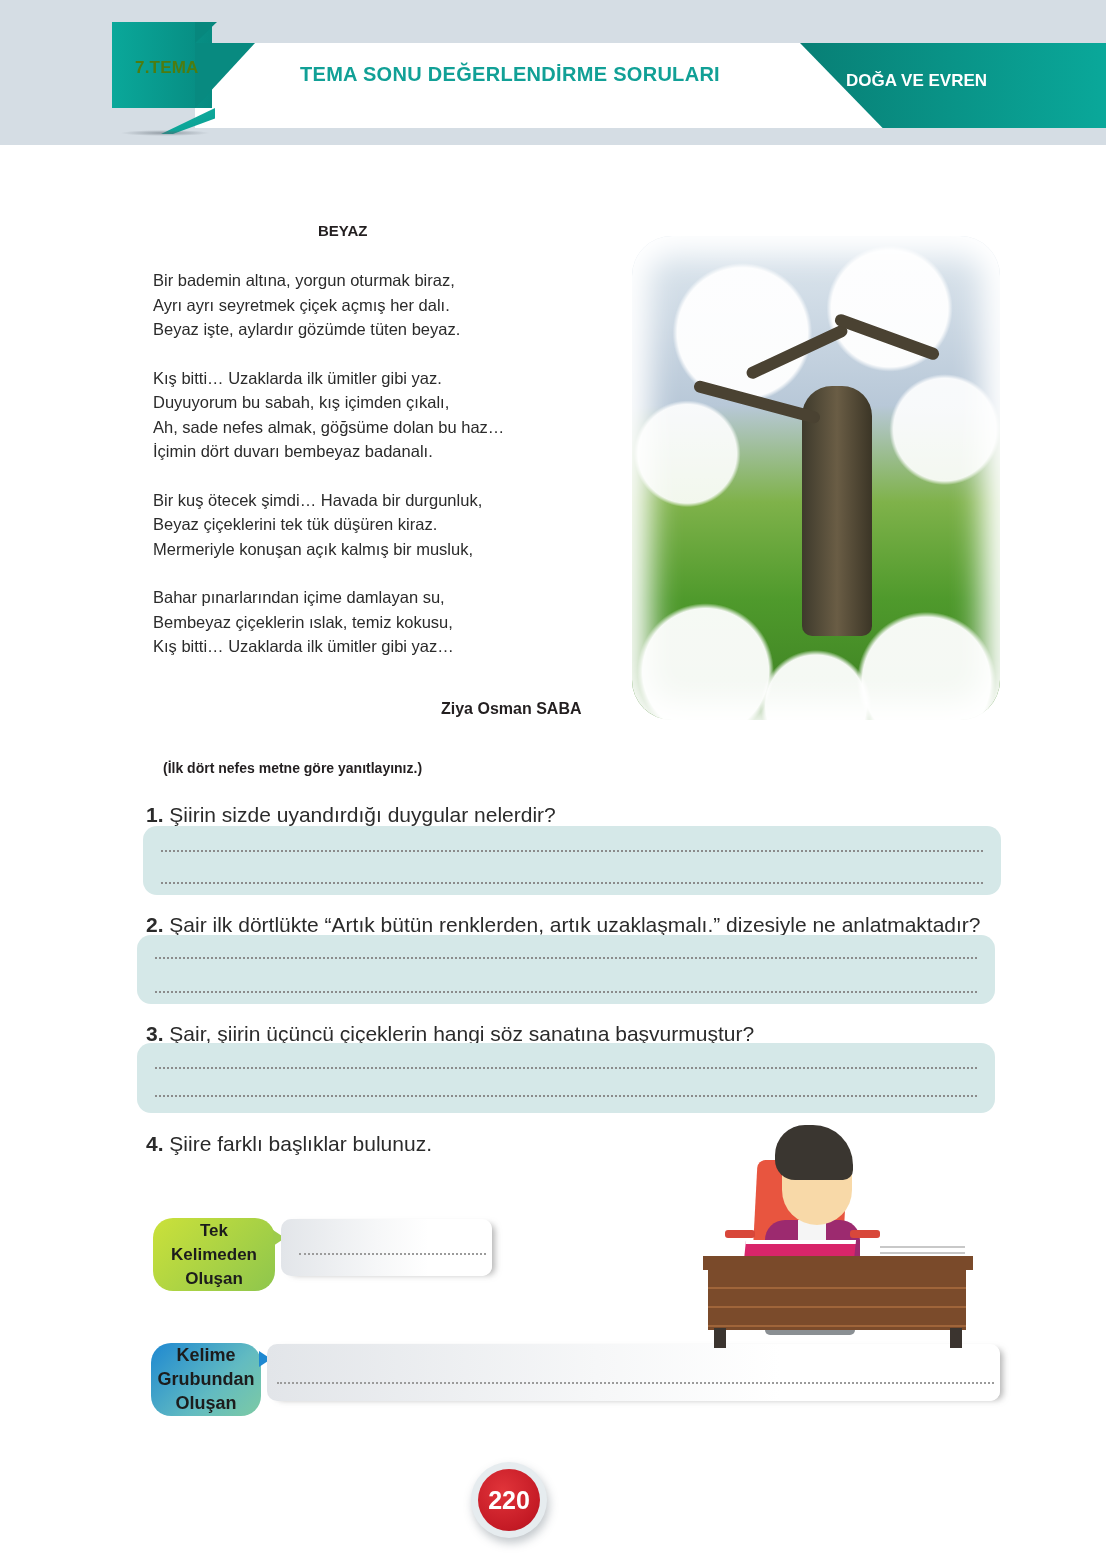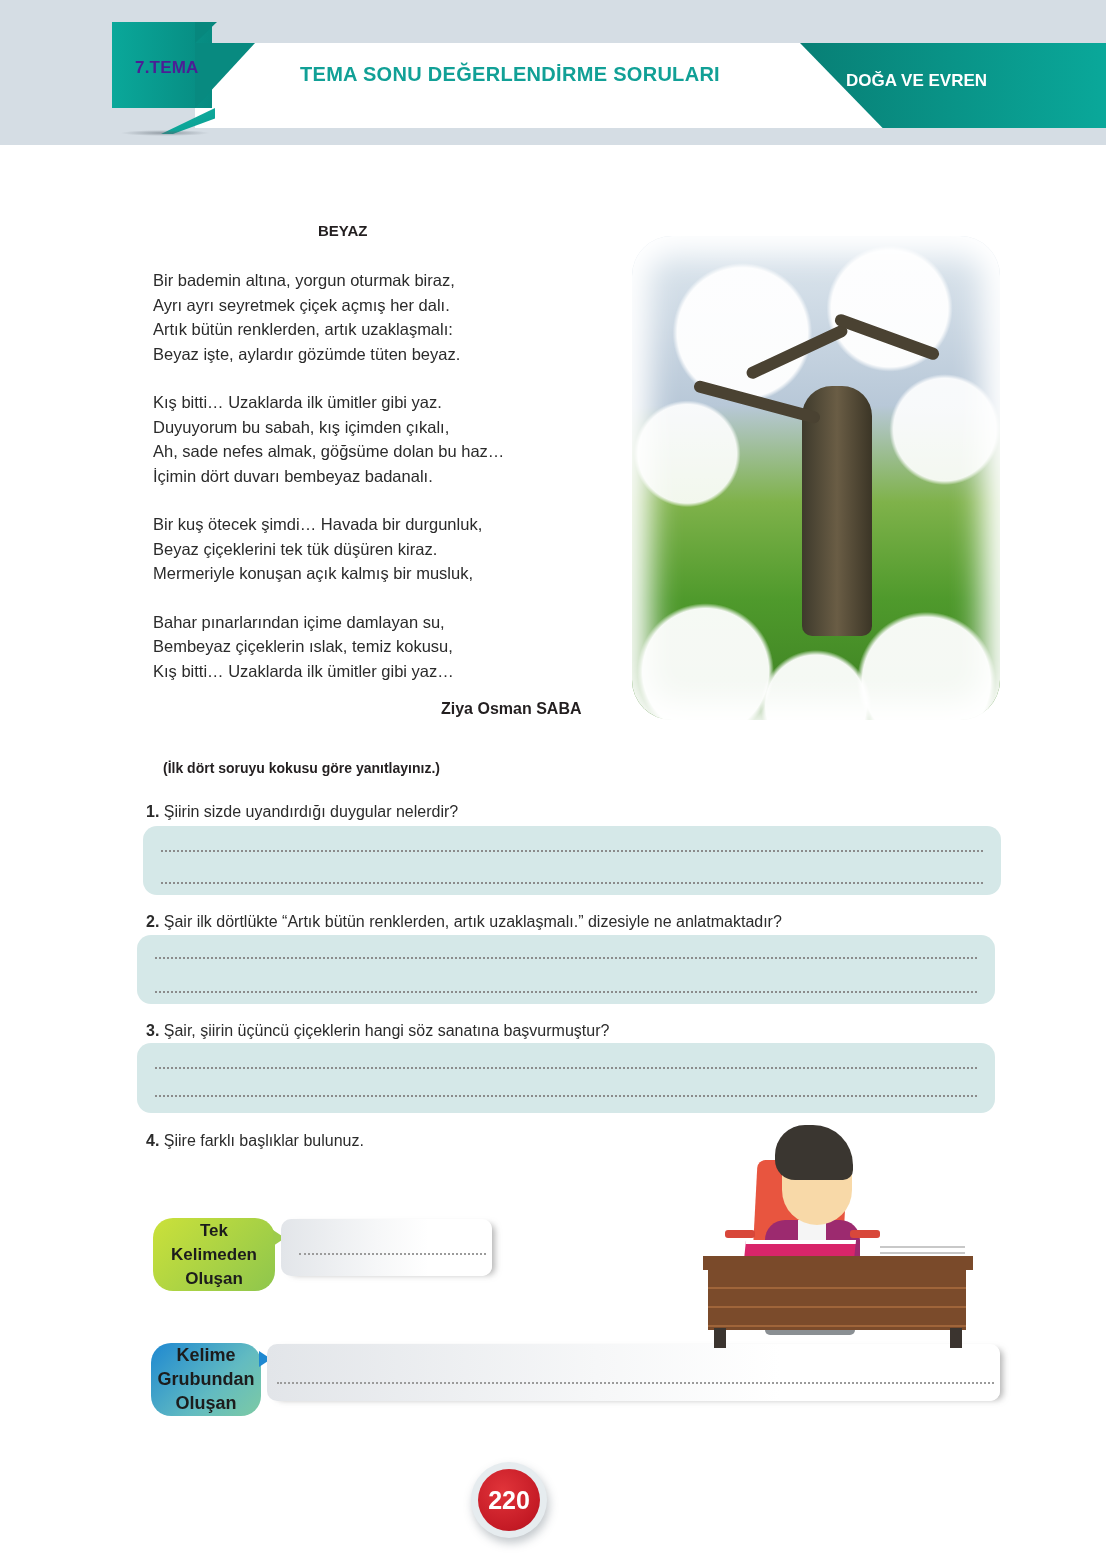--- a/index.html
+++ b/index.html
@@ -13,21 +13,21 @@
       background: linear-gradient(90deg, #0aa89a 0%, #078a80 100%); }
     .tema-ribbon-fold { position: absolute; left: 195px; top: 22px; width: 0; height: 0;
       border-left: 22px solid #07877d; border-bottom: 21px solid transparent; }
     .tema-ribbon-diag { position: absolute; left: 195px; top: 43px; width: 0; height: 0;
       border-top: 65px solid #088a80; border-right: 60px solid transparent; }
     .tema-tail2 { position: absolute; left: 155px; top: 108px; width: 60px; height: 26px;
       background: linear-gradient(160deg, #13b3a4 0%, #0a9c90 100%);
       clip-path: polygon(10% 100%, 100% 0, 100% 40%, 30% 100%); }
     .tema-shadow { position: absolute; left: 120px; top: 130px; width: 90px; height: 6px;
       background: radial-gradient(ellipse at center, rgba(90,100,110,0.55) 0%, rgba(90,100,110,0) 70%); }
-    .tema-label { position: absolute; left: 135px; top: 58px; color: #4c1d95; font-weight: bold;
+    .tema-label { position: absolute; left: 135px; top: 58px; color: #4d7c0f; font-weight: bold;
       font-size: 17px; font-family: "Liberation Sans", sans-serif; letter-spacing: 0.2px; }
     .title { position: absolute; left: 300px; top: 63px; color: #11a096; font-weight: bold;
       font-size: 20px; font-family: "Liberation Sans", sans-serif; letter-spacing: 0.3px; }
     .theme-band { position: absolute; left: 800px; top: 43px; width: 306px; height: 85px;
       background: linear-gradient(90deg, #087f75 0%, #0aa89a 100%);
       clip-path: polygon(0 0, 100% 0, 100% 100%, 27% 100%); }
     .theme-label { position: absolute; left: 846px; top: 71px; color: #ffffff; font-weight: bold;
       font-size: 17px; font-family: "Liberation Sans", sans-serif; }
 
     
@@ -53,21 +53,21 @@
         radial-gradient(circle at 50% 97%, rgba(255,255,255,0.95) 0 10%, transparent 11%),
         linear-gradient(180deg, #dfe8ef 0%, #b8c8d8 35%, #7fb24a 55%, #4f9a2c 75%, #3c7f22 100%);
       box-shadow: inset 0 0 30px 18px #ffffff; overflow: hidden; }
     .trunk { position: absolute; left: 170px; top: 150px; width: 70px; height: 250px;
       background: linear-gradient(90deg, #3e3a2c, #6a5d45, #3b3526); border-radius: 30px 30px 10px 10px; }
     .branch { position: absolute; background: #4a4232; height: 12px; border-radius: 6px; }
 
     
     .instruction { position: absolute; left: 163px; top: 760px; font-weight: bold; font-size: 14px;
       font-family: "Liberation Sans", sans-serif; }
-    .question { position: absolute; font-family: "Liberation Sans", sans-serif; font-size: 16px; color: #2b2b2b; }
+    .question { position: absolute; font-family: "Liberation Sans", sans-serif; font-size: 21px; color: #2b2b2b; }
     .question .qnum { font-weight: bold; }
     .answer-box { position: absolute; background: #d5e8e8; border-radius: 14px; }
     .dot-line { position: absolute; left: 18px; right: 18px; height: 0; border-top: 2px dotted #8b8b8b; }
 
     
     .bubble { position: absolute; color: #1c1c1c; font-weight: bold; font-family: "Liberation Sans", sans-serif;
       font-size: 17px; text-align: center; line-height: 24px; border-radius: 20px; }
     .bubble-green { left: 153px; top: 1218px; width: 122px; height: 73px;
       background: linear-gradient(135deg, #cbe13a 0%, #8ec64d 100%); padding-top: 1px; }
     .bubble-green::after { content: ""; position: absolute; right: -10px; top: 12px; width: 0; height: 0;
@@ -124,21 +124,20 @@
 <div class="tema-shadow"></div>
 <div class="tema-label">7.TEMA</div>
 <div class="title">TEMA SONU DEĞERLENDİRME SORULARI</div>
 <div class="theme-label">DOĞA VE EVREN</div>
 
 <div class="poem-title">BEYAZ</div>
 <div class="poem">
   <div class="stanza">
     <span class="poem-line">Bir bademin altına, yorgun oturmak biraz,</span>
     <span class="poem-line">Ayrı ayrı seyretmek çiçek açmış her dalı.</span>
-    <span class="poem-line">Artık bütün renklerden, artık uzaklaşmalı:</span>
     <span class="poem-line">Beyaz işte, aylardır gözümde tüten beyaz.</span>
   </div>
   <div class="stanza">
     <span class="poem-line">Kış bitti… Uzaklarda ilk ümitler gibi yaz.</span>
     <span class="poem-line">Duyuyorum bu sabah, kış içimden çıkalı,</span>
     <span class="poem-line">Ah, sade nefes almak, göğsüme dolan bu haz…</span>
     <span class="poem-line">İçimin dört duvarı bembeyaz badanalı.</span>
   </div>
   <div class="stanza">
     <span class="poem-line">Bir kuş ötecek şimdi… Havada bir durgunluk,</span>
@@ -153,21 +152,21 @@
 </div>
 <div class="author">Ziya Osman SABA</div>
 
 <div class="photo">
   <div class="trunk"></div>
   <div class="branch" style="left:110px;top:110px;width:110px;transform:rotate(-25deg);"></div>
   <div class="branch" style="left:200px;top:95px;width:110px;transform:rotate(20deg);"></div>
   <div class="branch" style="left:60px;top:160px;width:130px;transform:rotate(15deg);"></div>
 </div>
 
-<div class="instruction">(İlk dört soruyu kokusu göre yanıtlayınız.)</div>
+<div class="instruction">(İlk dört nefes metne göre yanıtlayınız.)</div>
 
 <div class="question" style="left:146px;top:803px;">
   <span class="qnum">1.</span>
   <span>Şiirin sizde uyandırdığı duygular nelerdir?</span>
 </div>
 <div class="answer-box" style="left:143px;top:826px;width:858px;height:69px;">
   <div class="dot-line" style="top:24px;"></div>
   <div class="dot-line" style="top:56px;"></div>
 </div>
 

